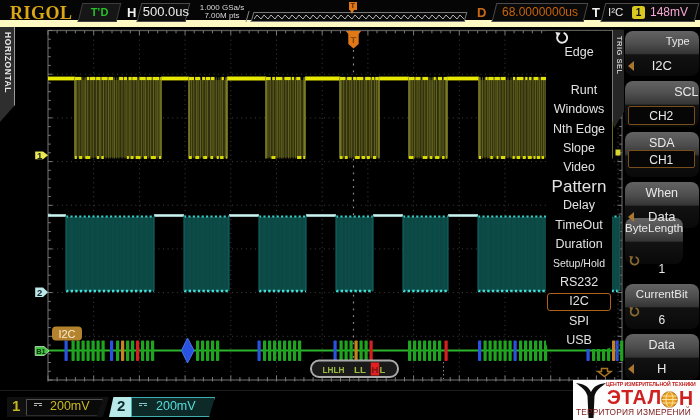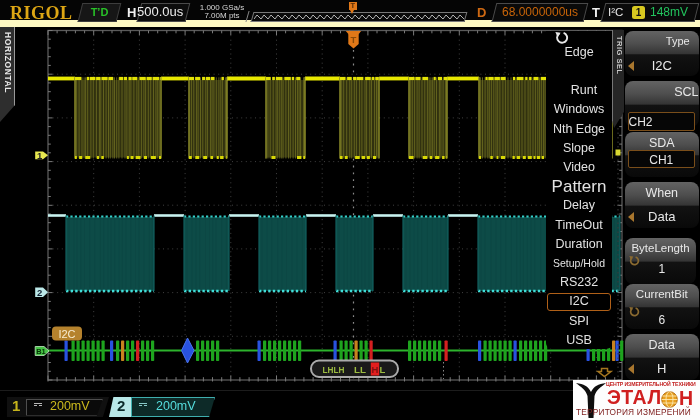--- a/index.html
+++ b/index.html
@@ -790,31 +790,31 @@
 </div>
 <div style="position:absolute;left:624px;top:27px;width:76px;height:363px;background:#000;z-index:8"></div>
 <div style="position:absolute;left:625px;top:30.5px;width:73.5px;height:45.8px;z-index:9;border-radius:8px;background:linear-gradient(180deg,#636363 0%,#4e4e4e 28%,#353535 50%,#121212 53%,#090909 100%);overflow:hidden">
     <div style="position:absolute;left:16px;top:4px;width:100%;text-align:center;font-size:11px;color:#e8e8e8">Type</div>
   </div>
 <div style="position:absolute;left:628px;top:60.5px;width:0;height:0;border-right:6.5px solid #a8762e;border-top:5px solid transparent;border-bottom:5px solid transparent;z-index:10"></div>
 <div style="position:absolute;left:625px;top:57.5px;width:73.5px;text-align:center;font-size:13px;color:#e8e8e8;z-index:10">I2C</div>
 <div style="position:absolute;left:625px;top:81.1px;width:73.5px;height:45.8px;z-index:9;border-radius:8px;background:linear-gradient(180deg,#636363 0%,#4e4e4e 28%,#353535 50%,#121212 53%,#090909 100%);overflow:hidden">
     <div style="position:absolute;left:0;top:4px;width:100%;text-align:right;font-size:12.5px;color:#e8e8e8">SCL</div>
   </div>
-<div style="position:absolute;left:627.5px;top:112px;width:67.5px;height:18.5px;background:#060606;border:1px solid #7a4e1a;border-radius:2px;line-height:18.5px;text-align:left;font-size:12px;color:#e8e8e8;z-index:10">CH2</div>
+<div style="position:absolute;left:627.5px;top:106px;width:67.5px;height:18.5px;background:#060606;border:1px solid #7a4e1a;border-radius:2px;line-height:18.5px;text-align:center;font-size:12px;color:#e8e8e8;z-index:10">CH2</div>
 <div style="position:absolute;left:625px;top:131.7px;width:73.5px;height:45.8px;z-index:9;border-radius:8px;background:linear-gradient(180deg,#636363 0%,#4e4e4e 28%,#353535 50%,#121212 53%,#090909 100%);overflow:hidden">
     <div style="position:absolute;left:0;top:4px;width:100%;text-align:center;font-size:12.5px;color:#e8e8e8">SDA</div>
   </div>
 <div style="position:absolute;left:627.5px;top:149.7px;width:67.5px;height:18.5px;background:#060606;border:1px solid #7a4e1a;border-radius:2px;line-height:18.5px;text-align:center;font-size:12px;color:#e8e8e8;z-index:10">CH1</div>
 <div style="position:absolute;left:625px;top:182.3px;width:73.5px;height:45.8px;z-index:9;border-radius:8px;background:linear-gradient(180deg,#636363 0%,#4e4e4e 28%,#353535 50%,#121212 53%,#090909 100%);overflow:hidden">
     <div style="position:absolute;left:0;top:4px;width:100%;text-align:center;font-size:12.5px;color:#e8e8e8">When</div>
   </div>
 <div style="position:absolute;left:628px;top:212.3px;width:0;height:0;border-right:6.5px solid #a8762e;border-top:5px solid transparent;border-bottom:5px solid transparent;z-index:10"></div>
 <div style="position:absolute;left:625px;top:209.3px;width:73.5px;text-align:center;font-size:13px;color:#e8e8e8;z-index:10">Data</div>
-<div style="position:absolute;left:625px;top:238px;width:71px;height:45.8px;z-index:9;border-radius:8px;background:linear-gradient(180deg,#636363 0%,#4e4e4e 28%,#353535 50%,#121212 53%,#090909 100%);overflow:hidden">
+<div style="position:absolute;left:625px;top:218px;width:58px;height:45.8px;z-index:9;border-radius:8px;background:linear-gradient(180deg,#636363 0%,#4e4e4e 28%,#353535 50%,#121212 53%,#090909 100%);overflow:hidden">
     <div style="position:absolute;left:0;top:4px;width:100%;text-align:center;font-size:11.5px;color:#e8e8e8">ByteLength</div>
   </div>
 <svg width="11" height="11" viewBox="0 0 11 11" style="position:absolute;left:629px;top:255.9px;z-index:10">
     <path d="M3.1 1.7 A3.9 3.9 0 1 0 6.6 1.0" fill="none" stroke="#8a6a30" stroke-width="1.7"></path>
     <path d="M0.3 0 L4.4 0.6 L2.0 4.0 Z" fill="#8a6a30"></path>
   </svg>
 <div style="position:absolute;left:625px;top:262.4px;width:73.5px;text-align:center;font-size:12px;color:#e8e8e8;z-index:10">1</div>
 <div style="position:absolute;left:625px;top:283.5px;width:73.5px;height:45.8px;z-index:9;border-radius:8px;background:linear-gradient(180deg,#636363 0%,#4e4e4e 28%,#353535 50%,#121212 53%,#090909 100%);overflow:hidden">
     <div style="position:absolute;left:0;top:4px;width:100%;text-align:center;font-size:11.5px;color:#e8e8e8">CurrentBit</div>
   </div>
@@ -827,38 +827,38 @@
     <div style="position:absolute;left:0;top:4px;width:100%;text-align:center;font-size:12.5px;color:#e8e8e8">Data</div>
   </div>
 <div style="position:absolute;left:628px;top:364.1px;width:0;height:0;border-right:6.5px solid #a8762e;border-top:5px solid transparent;border-bottom:5px solid transparent;z-index:10"></div>
 <div style="position:absolute;left:625px;top:361.1px;width:73.5px;text-align:center;font-size:13px;color:#e8e8e8;z-index:10">H</div>
 <div style="position:absolute;left:0;top:0;width:700px;height:27px;background:#050505;border-bottom:7px solid #fef9c3;z-index:10">
 <div style="position:absolute;left:10px;top:2.5px;font-family:'Liberation Serif',serif;font-weight:bold;font-size:18px;color:#dda614;letter-spacing:0.5px">RIGOL</div>
 <div style="position:absolute;left:80px;top:2.5px;width:39px;height:18.5px;background:#161616;border:1px solid #3d3d3d;transform:skewX(-14deg);"></div>
 <div style="position:absolute;left:80px;top:2.5px;width:39px;height:18.5px;line-height:18.5px;text-align:center;font-size:11px;font-weight:bold;color:#28c028">T’D</div>
 <div style="position:absolute;left:127px;top:5px;font-size:13px;font-weight:bold;color:#f0f0f0">H</div>
 <div style="position:absolute;left:139px;top:2.5px;width:49px;height:18.5px;background:#0c0c0c;border:1px solid #4a4a4a;transform:skewX(-14deg)"></div>
-<div style="position:absolute;left:137px;top:2.5px;width:52px;height:18.5px;line-height:18.5px;text-align:left;font-size:13px;color:#ececec">500.0us</div>
+<div style="position:absolute;left:137px;top:2.5px;width:52px;height:18.5px;line-height:18.5px;text-align:right;font-size:13px;color:#ececec">500.0us</div>
 <div style="position:absolute;left:196px;top:3.5px;width:52px;text-align:center;font-size:8px;color:#d8d8d8;line-height:8.5px">1.000 GSa/s<br>7.00M pts</div>
 <div style="position:absolute;left:252px;top:12px;width:214px;height:10px;border:1px solid #787878;transform:skewX(-16deg);background:#0a0a0a"></div>
 <svg width="210" height="8" viewBox="0 0 210 8" style="position:absolute;left:254px;top:13px">
 <path d="M0 6 L3 2 L7 6 L10 2 L14 6 L17 2 L21 6 L24 2 L28 6 L31 2 L35 6 L38 2 L42 6 L45 2 L49 6 L52 2 L56 6 L59 2 L63 6 L66 2 L70 6 L73 2 L77 6 L80 2 L84 6 L87 2 L91 6 L94 2 L98 6 L101 2 L105 6 L108 2 L112 6 L115 2 L119 6 L122 2 L126 6 L129 2 L133 6 L136 2 L140 6 L143 2 L147 6 L150 2 L154 6 L157 2 L161 6 L164 2 L168 6 L171 2 L175 6 L178 2 L182 6 L185 2 L189 6 L192 2 L196 6 L199 2 L203 6 L206 2 L210 6" fill="none" stroke="#b4b4b4" stroke-width="1"></path>
 </svg>
 <div style="position:absolute;left:348.5px;top:1.5px;width:8.5px;height:8px;background:#e07818"></div>
 <div style="position:absolute;left:350.2px;top:9.5px;width:0;height:0;border-left:2.5px solid transparent;border-right:2.5px solid transparent;border-top:4.5px solid #e07818"></div>
 <div style="position:absolute;left:348.5px;top:0.5px;width:8.5px;height:8px;line-height:9px;text-align:center;font-size:7.5px;font-weight:bold;color:#5a2c04">T</div>
 <div style="position:absolute;left:243px;top:11px;width:5px;height:11px;border-right:1px solid #888;transform:skewX(-16deg)"></div>
 <div style="position:absolute;left:477px;top:5px;font-size:13px;font-weight:bold;color:#cd6812">D</div>
 <div style="position:absolute;left:494px;top:2.5px;width:92px;height:18.5px;border:1px solid #4a4a4a;transform:skewX(-14deg);background:#0a0a0a"></div>
 <div style="position:absolute;left:492px;top:2.5px;width:96px;height:18.5px;line-height:18.5px;text-align:center;font-size:12px;color:#c86408">68.0000000us</div>
 <div style="position:absolute;left:592px;top:5px;font-size:13px;font-weight:bold;color:#f0f0f0">T</div>
 <div style="position:absolute;left:603px;top:2.5px;width:94px;height:18.5px;border:1px solid #4a4a4a;transform:skewX(-14deg);background:#0a0a0a"></div>
 <div style="position:absolute;left:608px;top:2.5px;height:18.5px;line-height:18.5px;font-size:11.5px;color:#e8e8e8">I²C</div>
 <div style="position:absolute;left:632px;top:5.5px;width:13px;height:13px;background:#d8c820;border-radius:2.5px;text-align:center;line-height:13px;font-size:10px;font-weight:bold;color:#111">1</div>
-<div style="position:absolute;left:650px;top:2.5px;height:18.5px;line-height:18.5px;font-size:12px;color:#22c55e">148mV</div>
+<div style="position:absolute;left:650px;top:2.5px;height:18.5px;line-height:18.5px;font-size:12px;color:#f9a8d4">148mV</div>
 </div>
 <div style="position:absolute;left:0;top:27px;width:15px;height:95px;z-index:9;background:#2e2e2e;clip-path:polygon(0 0,100% 0,100% 82%,0 100%);border-right:1px solid #999"></div>
 <div style="position:absolute;left:0;top:27px;width:15px;height:95px;z-index:9;overflow:hidden">
 <div style="position:absolute;left:2.5px;top:5px;writing-mode:vertical-rl;font-size:8.5px;font-weight:bold;color:#e8e8e8;letter-spacing:0.6px">HORIZONTAL</div>
 </div>
 <div style="position:absolute;left:0;top:390px;width:700px;height:30px;background:#000;z-index:10;border-top:1px solid #1c1c1c">
 <div style="position:absolute;left:7px;top:6px;width:102px;height:20px;background:#101010;clip-path:polygon(0 0,100% 0,94% 100%,0 100%)"></div>
 <div style="position:absolute;left:12px;top:6px;font-size:15px;font-weight:bold;color:#c6b41c">1</div>
 <div style="position:absolute;left:26px;top:7.5px;width:77px;height:17px;background:#0a0a0a;border:1px solid #4e4e4e;clip-path:polygon(0 0,100% 0,92% 100%,0 100%)"></div>
 <div style="position:absolute;left:34px;top:12px;width:8px;height:2.5px;border-top:1.4px solid #b8b8b8;border-bottom:1.4px dashed #b8b8b8"></div>

